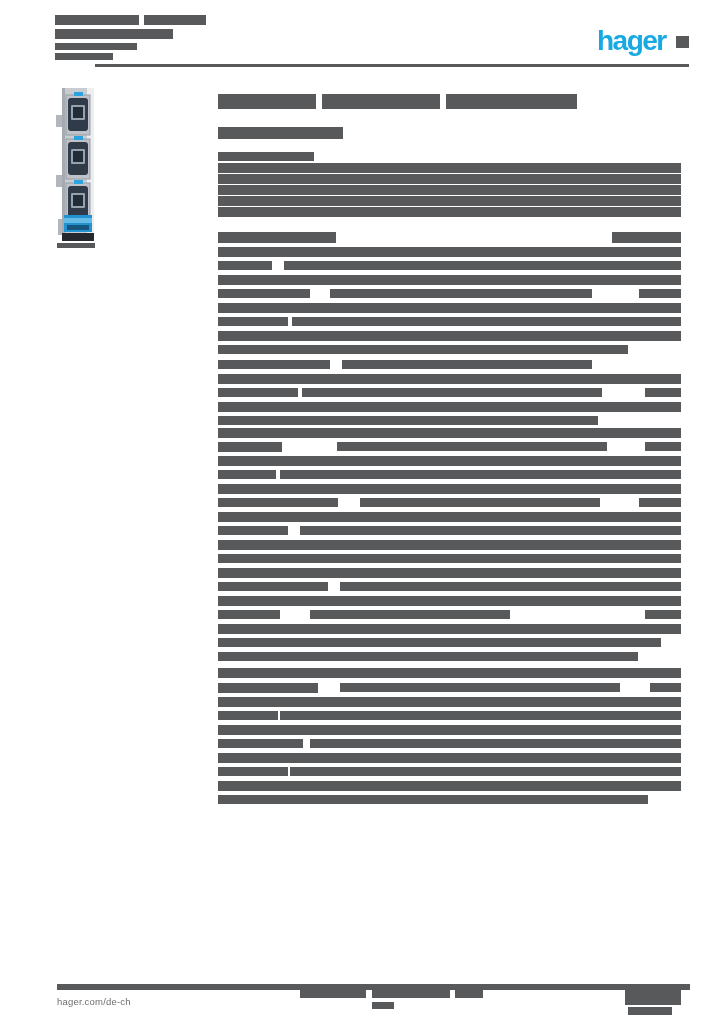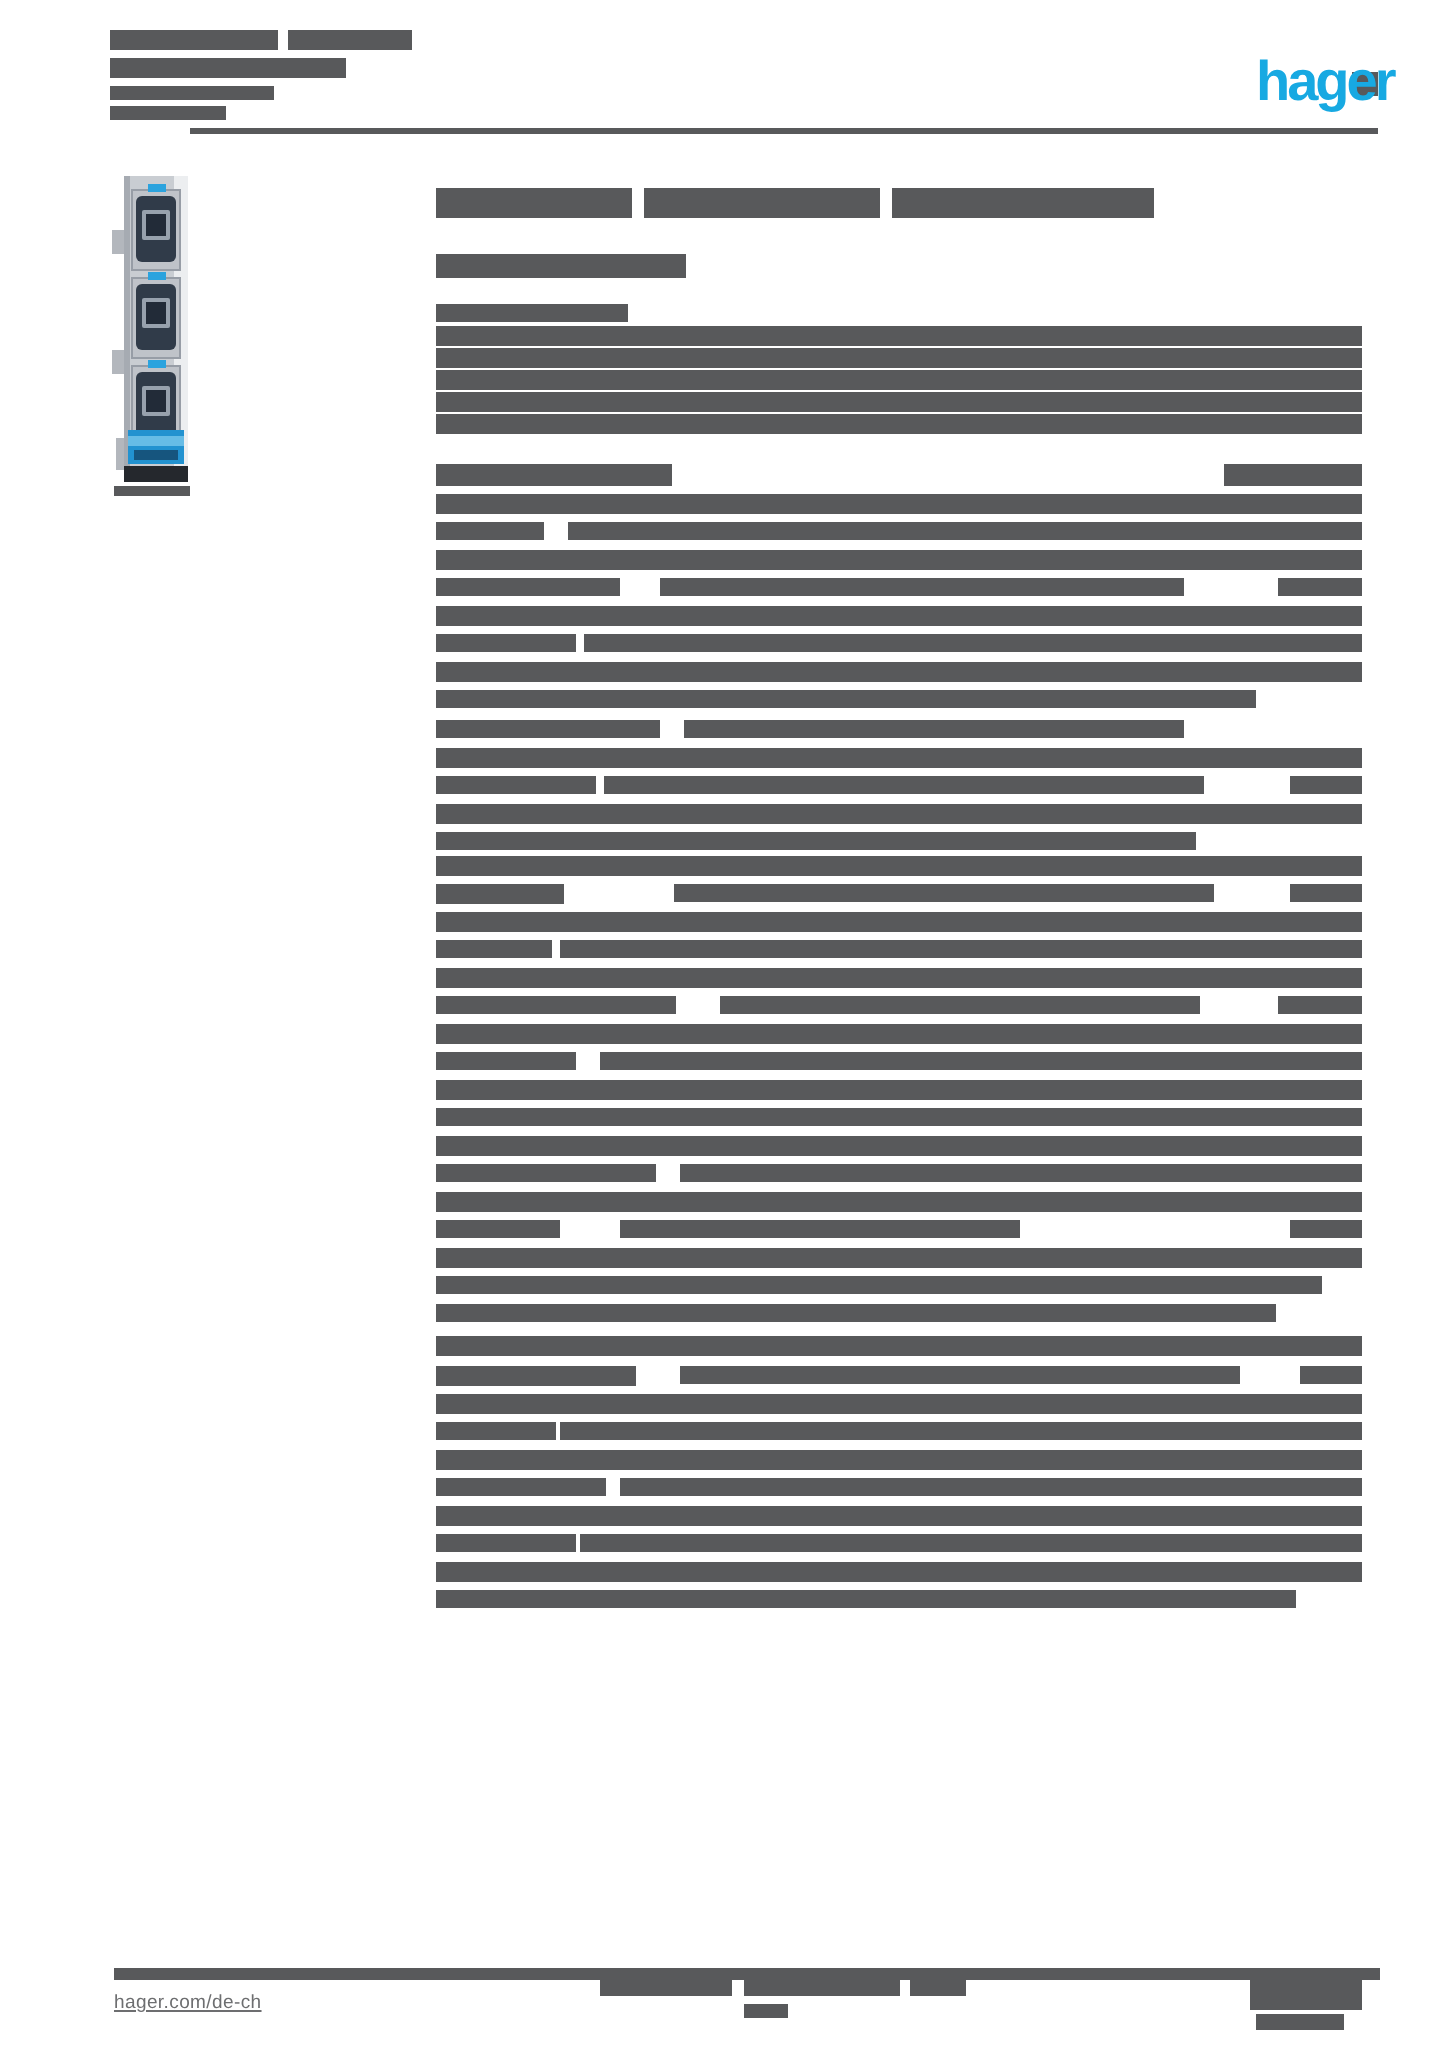--- a/index.html
+++ b/index.html
@@ -6,34 +6,33 @@
   .page{
     position:relative;
     width:724px;height:1024px;
     margin:0 auto;
     background:var(--page-bg,#fff);
     overflow:hidden;
     font-family:"Liberation Sans",sans-serif;
   }
   .bar{position:absolute;background:var(--redaction,#58595b);}
   .logo{
-    position:absolute;left:628px;top:27px;
+    position:absolute;left:597px;top:27px;
     font-size:28px;font-weight:700;letter-spacing:-1.5px;
     color:var(--accent,#17a9e2);
     line-height:1;
   }
   .product{position:absolute;left:55px;top:87px;}
   .weblink{
     position:absolute;left:52px;top:991px;width:118px;height:21px;
     background:#ffffff;
     display:flex;align-items:center;
     padding-left:5px;box-sizing:border-box;
     font-size:9.5px;color:#6d6e70;letter-spacing:0.2px;
     cursor:pointer;
-    text-decoration:underline;
   }
 </style>
 </head>
 <body>
 
 <div class="page">
 
   <div id="redaction-layer">
       <div class="bar" style="left: 55px; top: 15px; width: 84px; height: 10px;"></div>
       <div class="bar" style="left: 144px; top: 15px; width: 62px; height: 10px;"></div>

